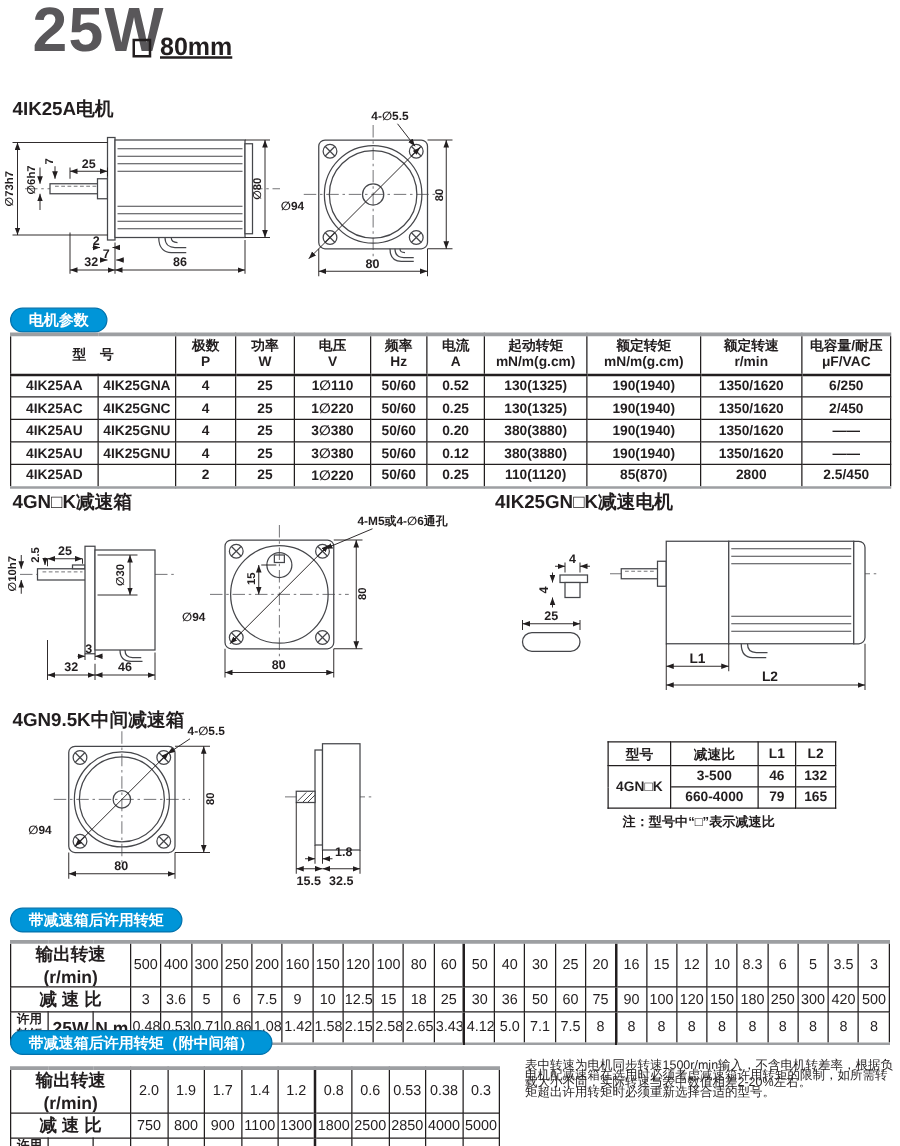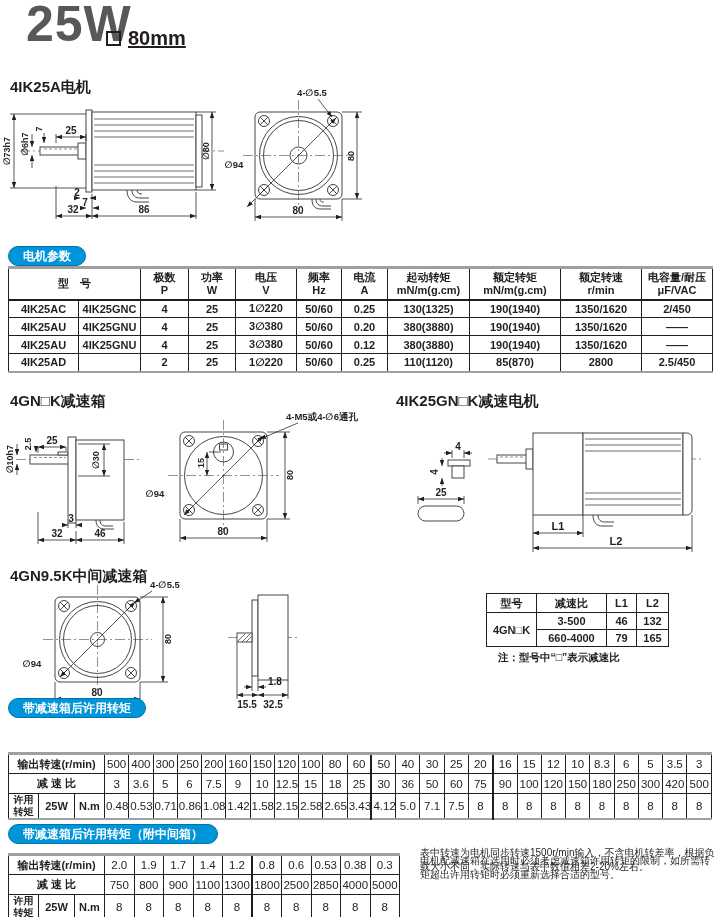--- a/index.html
+++ b/index.html
@@ -27,21 +27,21 @@
   .pre { white-space:pre-line; line-height:1.2; }
 
   .spec { left:8px; top:266px; width:704px; font-size:11px;
           border-top:3px solid #9d9fa2; border-bottom:2px solid #9d9fa2; }
   .spec th { height:32px; font-weight:bold; border-bottom:2px solid #221e1f; font-size:11px; }
   .spec td { height:18px; font-weight:bold; }
 
   .tq { font-size:11.5px; border-top:3px solid #9d9fa2; border-bottom:2px solid #9d9fa2; }
   .tq td { height:20px; }
   .tq tr.last td { height:24px; }
-  .tq .lab { font-weight:bold; font-size:11px; }
+  .tq .lab { font-weight:bold; font-size:14px; }
   #tq1 { left:8px; top:752px; width:704px; }
   #tq2 { left:8px; top:853px; width:392px; }
   .thick-r { border-right:2.5px solid #221e1f !important; }
 
   .lg { left:486px; top:593px; width:182px; font-size:11px; }
   .lg th { height:19px; font-weight:bold; }
   .lg td { height:17px; font-weight:bold; }
   .lg-note { position:absolute; left:498px; top:651px; font-size:10.5px; font-weight:bold; }
 
   .note { position:absolute; left:420px; width:298px; font-size:10px; line-height:13.5px; color:#221e1f; }
@@ -210,20 +210,33 @@
       <th class="pre">额定转矩
 mN/m(g.cm)</th>
       <th class="pre">额定转速
 r/min</th>
       <th class="pre">电容量/耐压
 μF/VAC</th>
     </tr>
   </thead>
   <tbody id="spec-tbody">
       <tr>
+        <td>4IK25AA</td>
+        <td>4IK25GNA</td>
+        <td>4</td>
+        <td>25</td>
+        <td>1∅110</td>
+        <td>50/60</td>
+        <td>0.52</td>
+        <td>130(1325)</td>
+        <td>190(1940)</td>
+        <td>1350/1620</td>
+        <td>6/250</td>
+      </tr>
+      <tr>
         <td>4IK25AC</td>
         <td>4IK25GNC</td>
         <td>4</td>
         <td>25</td>
         <td>1∅220</td>
         <td>50/60</td>
         <td>0.25</td>
         <td>130(1325)</td>
         <td>190(1940)</td>
         <td>1350/1620</td>
@@ -488,21 +501,21 @@
   </tr>
   <tr>
     <td>660-4000</td>
     <td>79</td>
     <td>165</td>
   </tr>
 </tbody>
   </table>
 <div class="lg-note">注：型号中“□”表示减速比</div>
 
-<div class="badge" style="left:8px; top:698px;">带减速箱后许用转矩</div>
+<div class="badge" style="left:8px; top:726px;">带减速箱后许用转矩</div>
 <table class="tq" id="tq1">
   <colgroup id="tq1cols">
       <col style="width:30px">
       <col style="width:36px">
       <col style="width:30px">
     </colgroup>
   <tbody>
       <tr id="tq1-r0">
     <td colspan="3" class="lab">输出转速(r/min)</td>
   <td>500</td>

